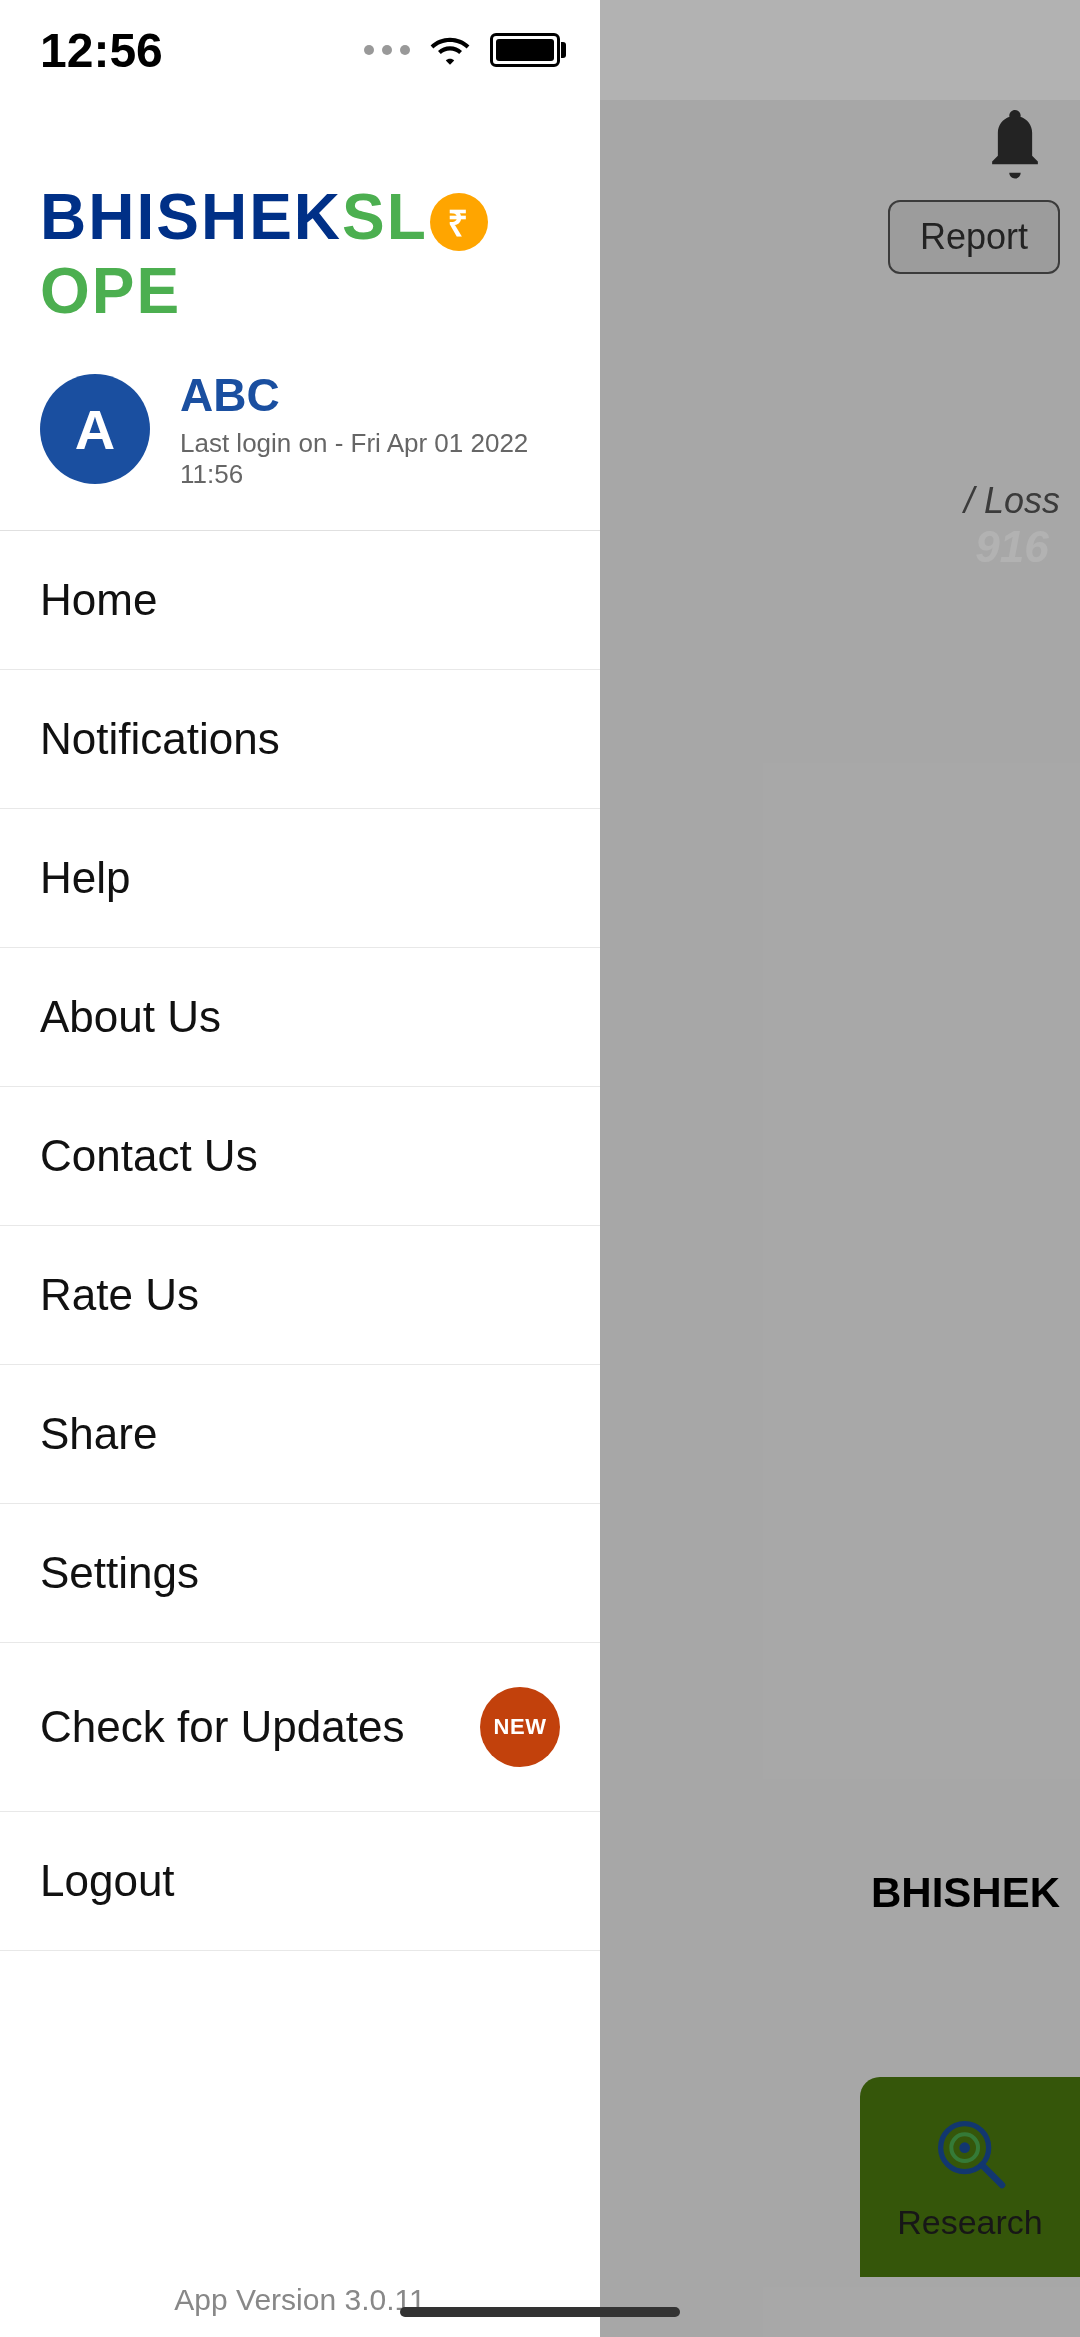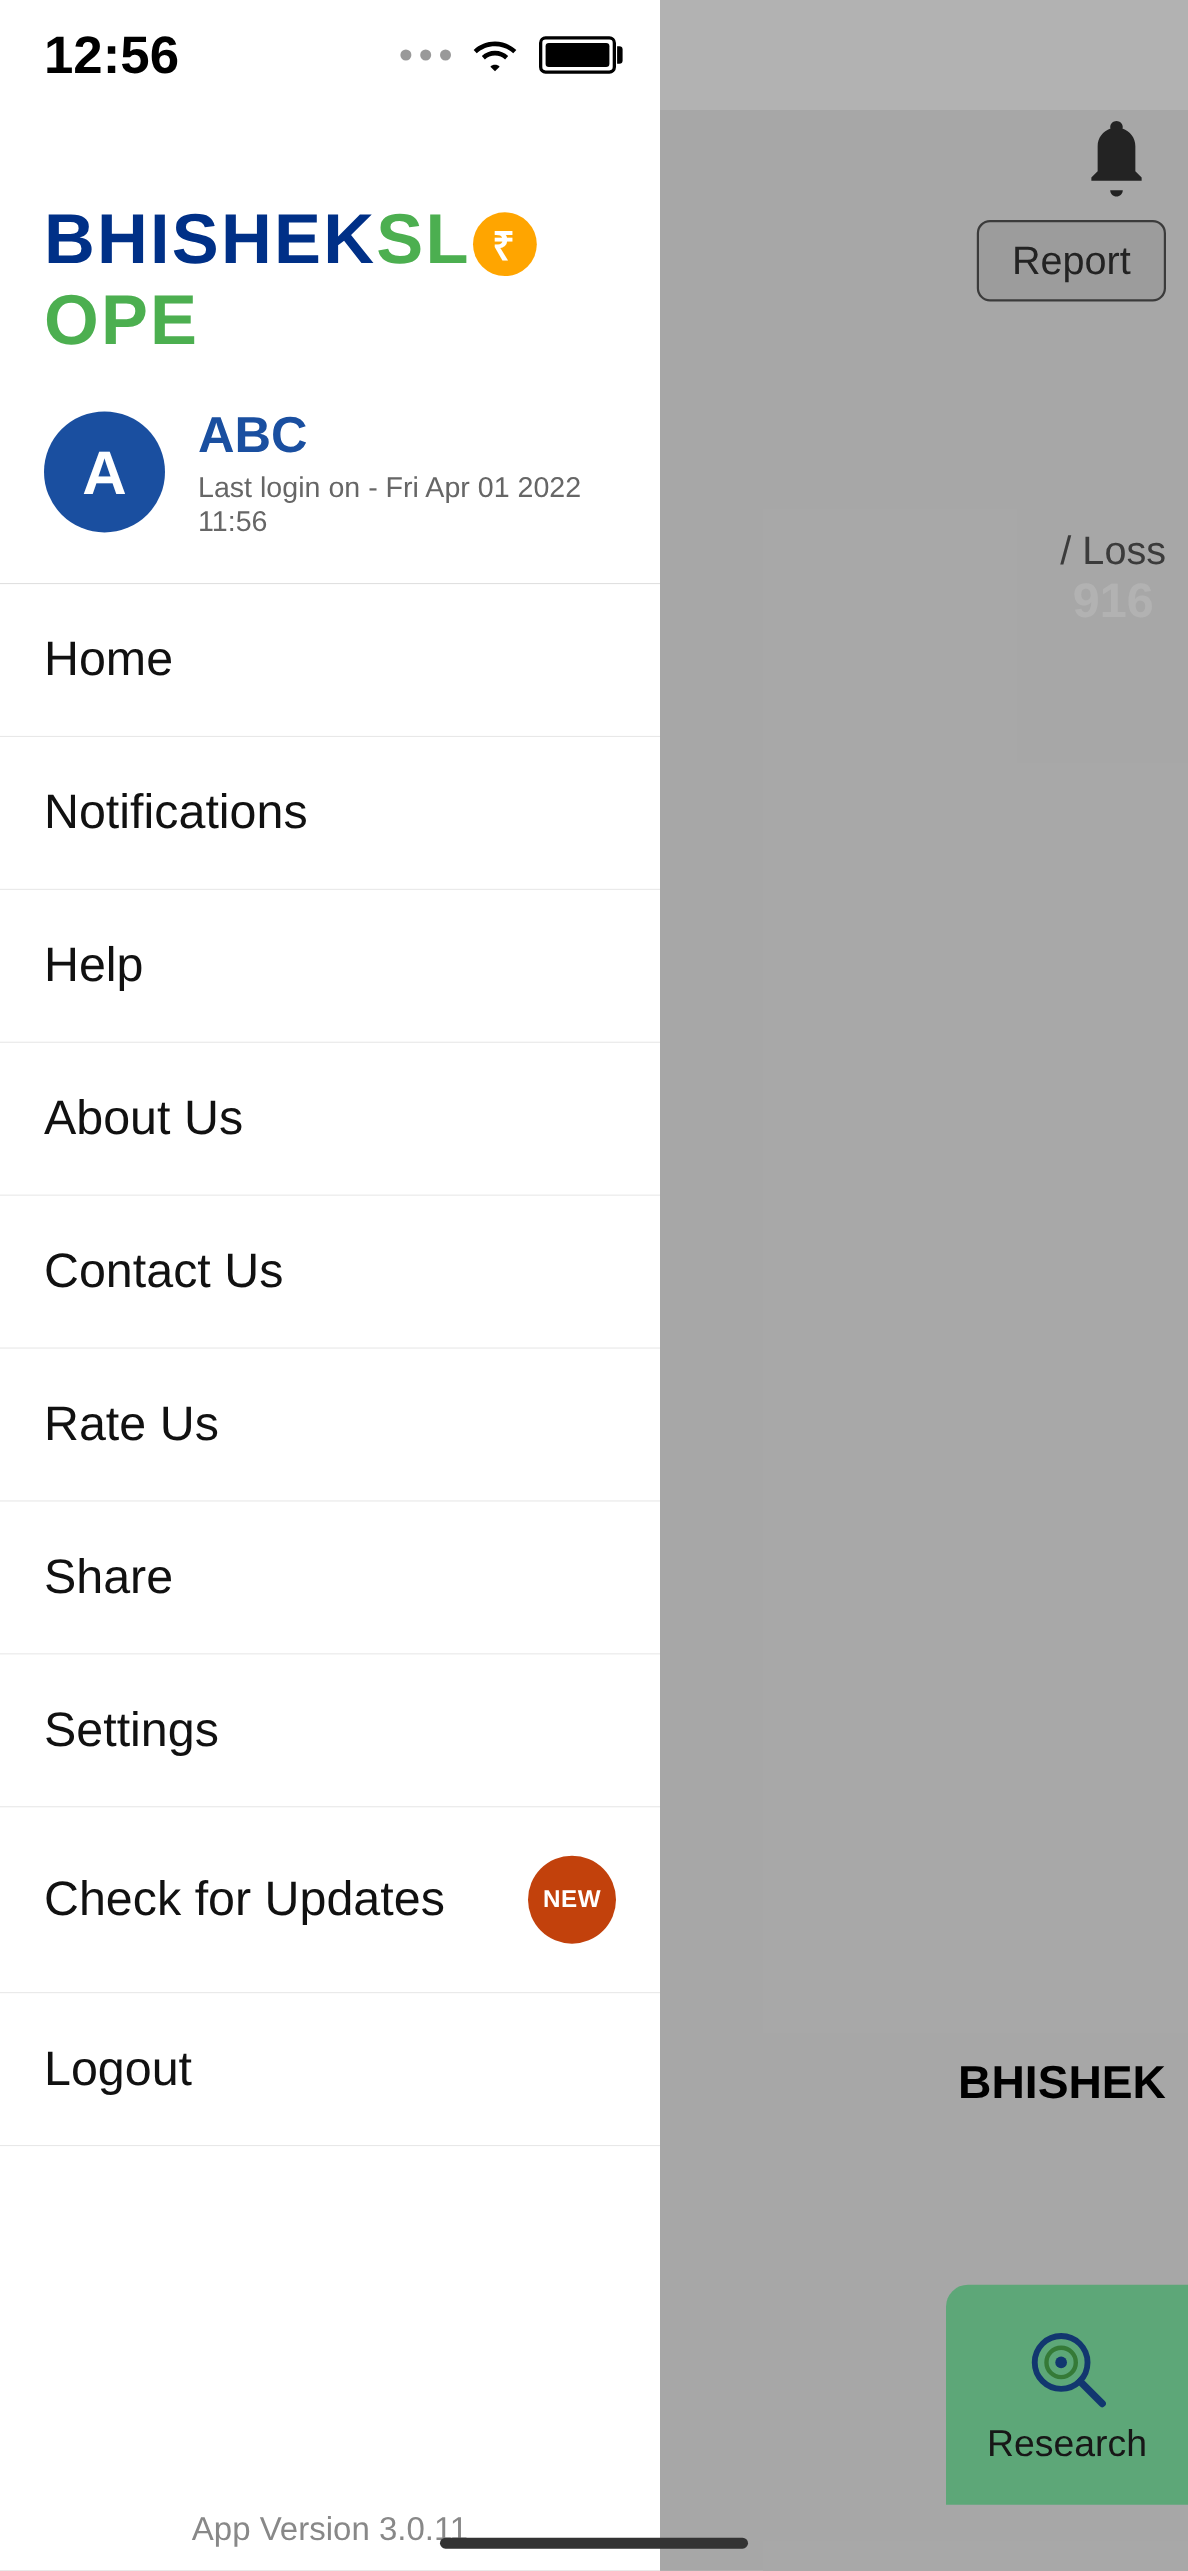--- a/index.html
+++ b/index.html
@@ -81,20 +81,21 @@
       color: #333;
     }
 
     
     .bg-profit-text {
       position: absolute;
       top: 480px;
       right: 20px;
       z-index: 3;
       text-align: center;
+      font-style: italic;
     }
     .bg-profit-label {
       font-size: 36px;
       color: #555;
     }
     .bg-profit-value {
       font-size: 44px;
       font-weight: 700;
       color: #ffffff;
     }
@@ -110,21 +111,21 @@
       z-index: 3;
     }
 
     
     .research-tab {
       position: absolute;
       bottom: 60px;
       right: 0;
       width: 220px;
       height: 200px;
-      background: #86efac;
+      background: #4d7c0f;
       border-top-left-radius: 20px;
       z-index: 3;
       display: flex;
       flex-direction: column;
       align-items: center;
       justify-content: center;
       gap: 10px;
     }
     .research-icon {
       width: 80px;

